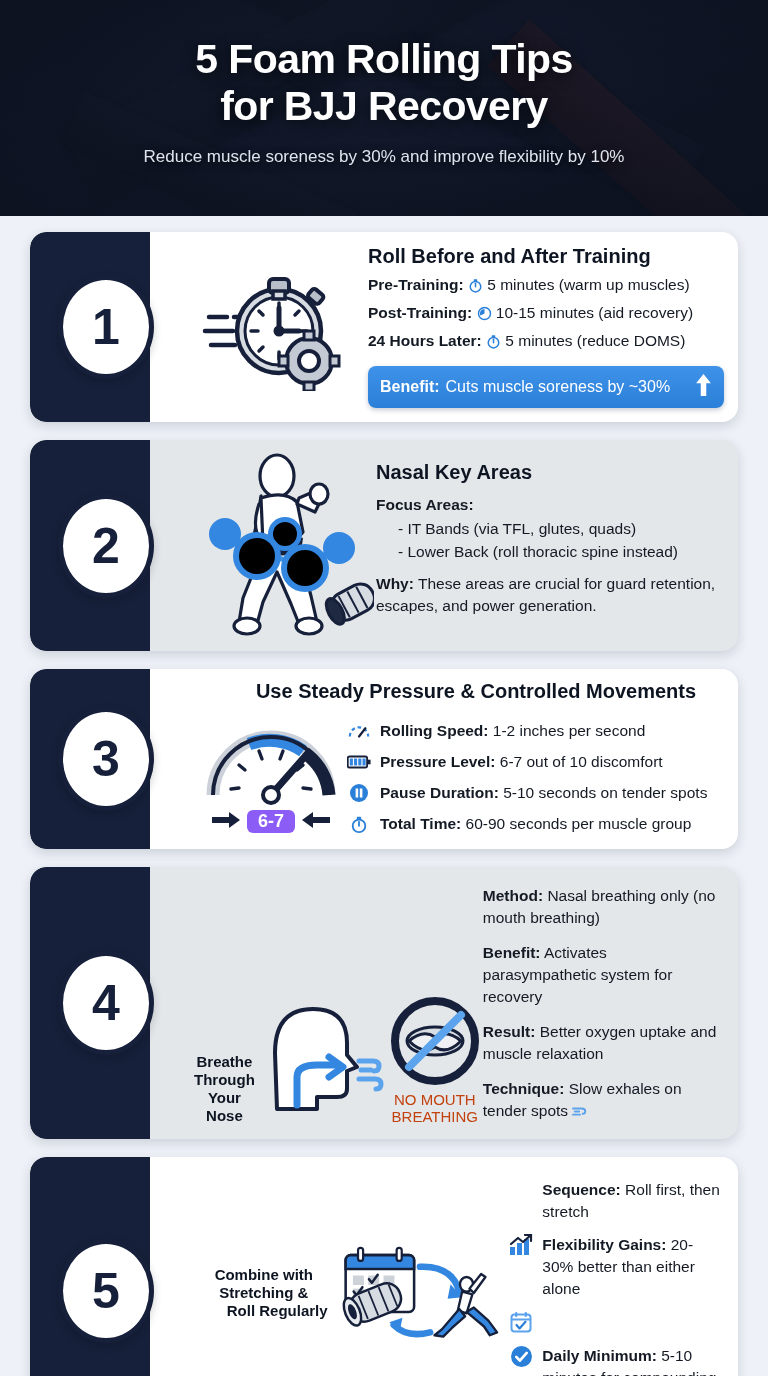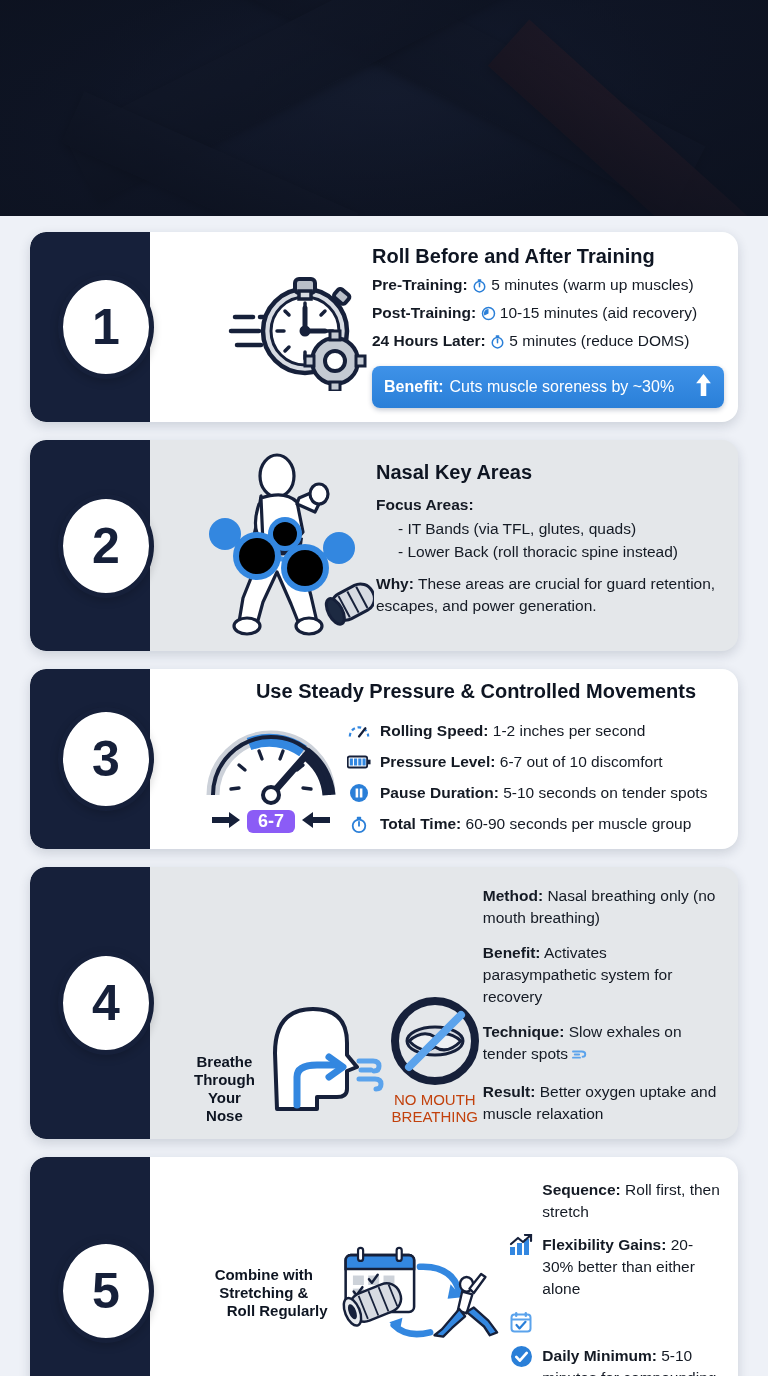--- a/index.html
+++ b/index.html
@@ -110,28 +110,35 @@
 </style>
 </head>
 <body>
 
 <div class="header">
   <div class="belt a"></div>
   <div class="belt b"></div>
   <div class="belt d"></div>
   <div class="belt c"></div>
   <div class="header-veil"></div>
+  <div class="header-text">
+    <div class="title">
+      <div>5 Foam Rolling Tips</div>
+      <div>for BJJ Recovery</div>
+    </div>
+    <div class="subtitle">Reduce muscle soreness by 30% and improve flexibility by 10%</div>
+  </div>
 </div>
 
 <div class="cards">
 
   <div class="card">
     <div class="tab"></div>
     <div class="numcircle">1</div>
-    <div class="card-body" style="padding-left:72px;">
+    <div class="card-body" style="padding-left:46px;gap:22px;">
       <div class="illus" style="flex:0 0 150px;">
         <svg width="140" height="130" viewBox="0 0 140 130">
           <g fill="none" stroke="#16203a" stroke-width="4.5" stroke-linecap="round">
             <line x1="8" y1="56" x2="26" y2="56"></line>
               <line x1="33" y1="56" x2="39" y2="56"></line>
             <line x1="4" y1="70" x2="32" y2="70"></line>
             <line x1="10" y1="84" x2="34" y2="84"></line>
           </g>
           <circle cx="78" cy="70" r="42" fill="#d7dbe2" stroke="#16203a" stroke-width="4.5"></circle>
           <circle cx="78" cy="70" r="34" fill="#ffffff" stroke="#16203a" stroke-width="3"></circle>
@@ -403,35 +410,35 @@
       <div class="copy" style="padding-top:4px;">
         <div class="line" style="margin-top:2px;">
           <b>Method:</b>
           <span>Nasal breathing only (no mouth breathing)</span>
         </div>
         <div class="line" style="margin-top:13px;">
           <b>Benefit:</b>
           <span>Activates parasympathetic system for recovery</span>
         </div>
         <div class="line" style="margin-top:13px;">
+          <b>Result:</b>
+          <span>Better oxygen uptake and muscle relaxation</span>
+        </div>
+        <div class="line" style="margin-top:13px;">
           <b>Technique:</b>
           <span>Slow exhales on tender spots</span>
           <span class="icon-inline">
             <svg width="16" height="14" viewBox="0 0 18 16">
                 <g fill="none" stroke="#5ba3ec" stroke-width="2.2" stroke-linecap="round">
                   <path d="M1 4 H11 Q15 4 15 7 Q15 10 12 10"></path>
                   <path d="M1 11 H9"></path>
                   <path d="M3 7.5 H8"></path>
                 </g>
               </svg>
           </span>
-        </div>
-        <div class="line" style="margin-top:13px;">
-          <b>Result:</b>
-          <span>Better oxygen uptake and muscle relaxation</span>
         </div>
       </div>
     </div>
   </div>
 
   <div class="card">
     <div class="tab"></div>
     <div class="numcircle">5</div>
     <div class="card-body" style="padding-left:44px;min-height:192px;">
       <div class="illus" style="flex:0 0 248px;flex-direction:row;justify-content:flex-end;padding-top:6px;">

